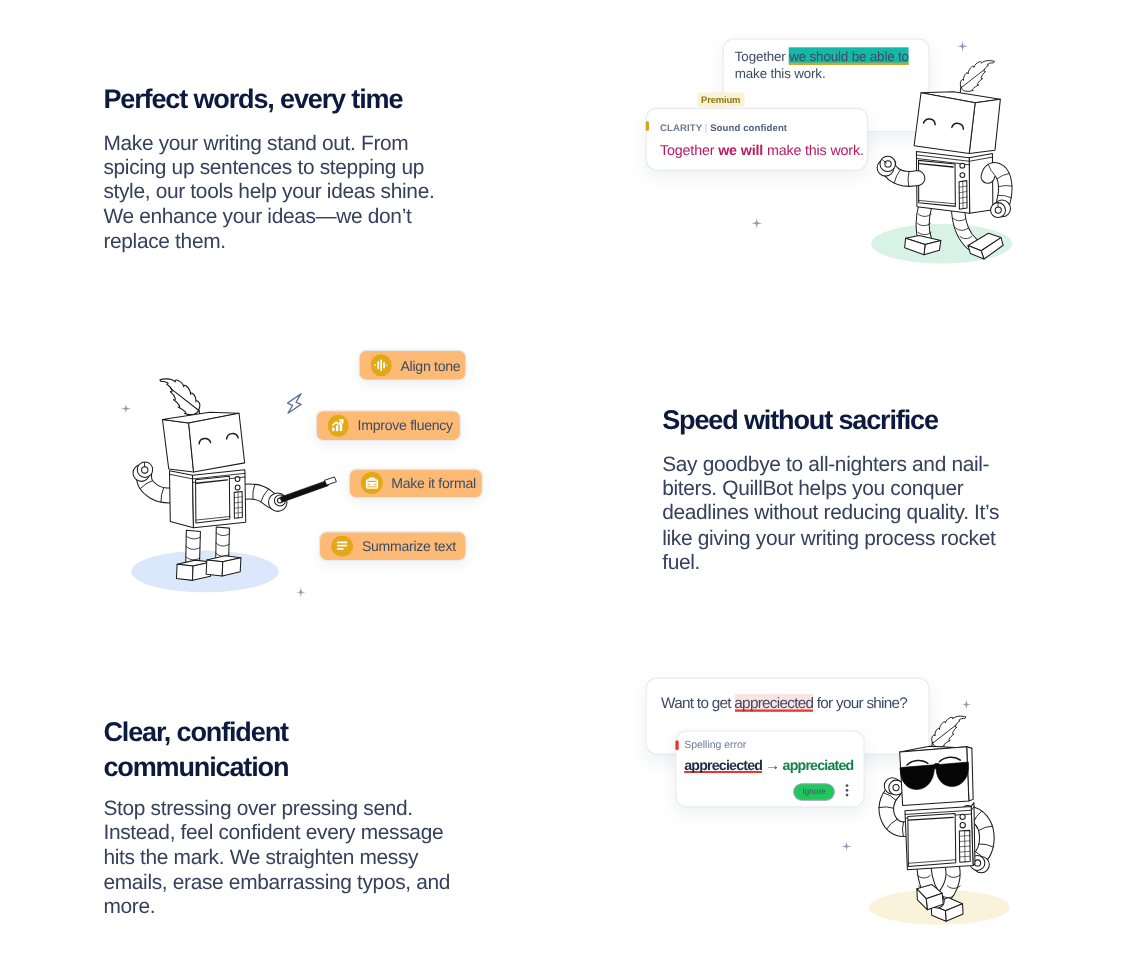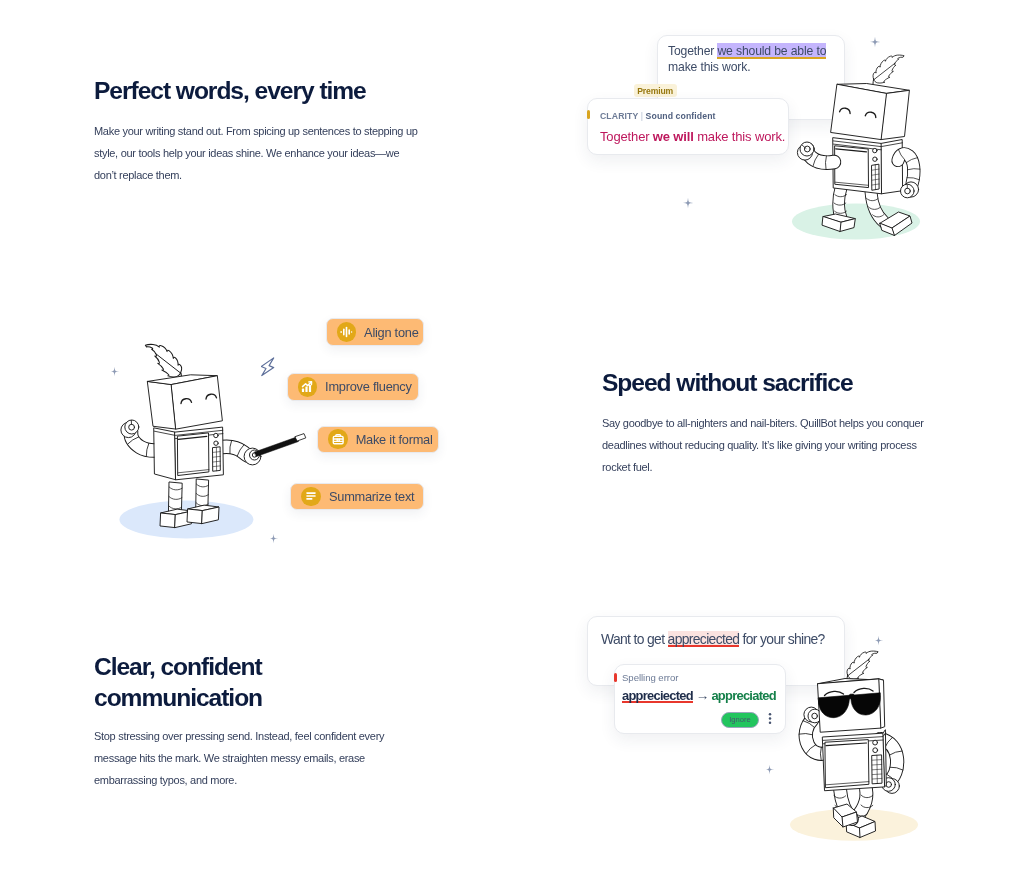--- a/index.html
+++ b/index.html
@@ -4,32 +4,32 @@
 <title>QuillBot Features</title>
 <style>
   html,body{margin:0;padding:0;}
   body{width:1024px;height:874px;overflow:hidden;background:#ffffff;
        font-family:"Liberation Sans", sans-serif;-webkit-font-smoothing:antialiased;}
   .page{position:relative;width:1024px;height:874px;overflow:hidden;}
 
   
   .hd{position:absolute;font-weight:bold;color:#0c1b3d;font-size:24.6px;
       line-height:30.6px;letter-spacing:-1.05px;}
-  .bd{position:absolute;color:#35405c;font-size:11px;line-height:22.2px;letter-spacing:-0.3px;}
+  .bd{position:absolute;color:#35405c;font-size:19px;line-height:22.2px;letter-spacing:-0.3px;}
 
   
   .illu{position:absolute;}
   .illu svg{display:block;}
 
   
   .card{position:absolute;box-sizing:border-box;background:#fff;border:1px solid #e8eaee;border-radius:10px;
         box-shadow:0 6px 16px rgba(40,50,80,.075);}
   .sentence{position:absolute;color:#3d4b66;font-size:12.2px;line-height:16.2px;letter-spacing:-0.15px;}
   .sentence.big{font-size:13.9px;letter-spacing:-0.65px;}
-  .hl{background:#c4b5fd;box-shadow:inset 0 -2px 0 0 #d9a520;padding:1px 0 1px 0;}
+  .hl{background:#14b8a6;box-shadow:inset 0 -2px 0 0 #d9a520;padding:1px 0 1px 0;}
   .badge{position:absolute;background:#faf2d9;color:#97780f;font-size:8.6px;font-weight:bold;
          border-radius:3px;letter-spacing:-0.15px;text-align:center;line-height:15px;}
   .sug-label{position:absolute;font-size:8.7px;font-weight:bold;color:#6d7b96;letter-spacing:.1px;white-space:nowrap;}
   .sug-text{position:absolute;font-size:13px;color:#be185d;letter-spacing:-0.15px;white-space:nowrap;}
   .sug-bar{position:absolute;background:#d9a520;border-radius:2px;}
 
   .chip{position:absolute;box-sizing:border-box;background:#fdba74;border:1px solid #e8eaee;border-radius:7px;
         box-shadow:0 4px 11px rgba(40,50,80,.07);display:flex;align-items:center;}
   .chip .ic{width:19.6px;height:19.6px;border-radius:50%;background:#e2a818;flex:0 0 auto;
             display:flex;align-items:center;justify-content:center;}

